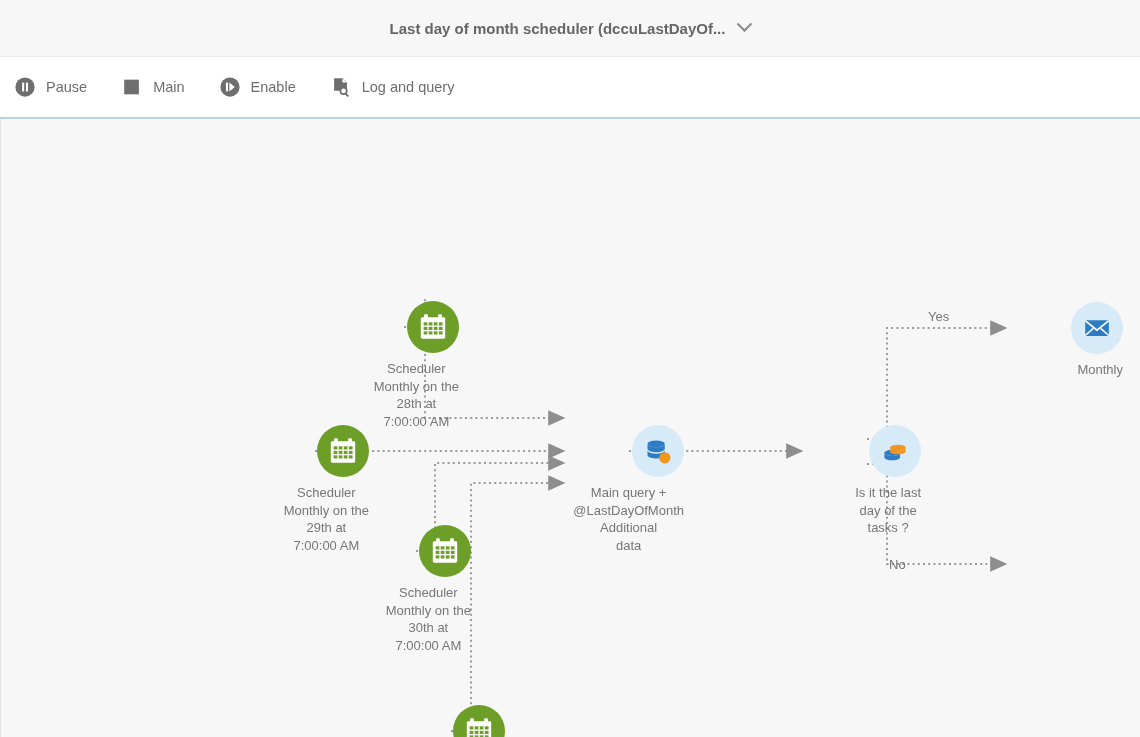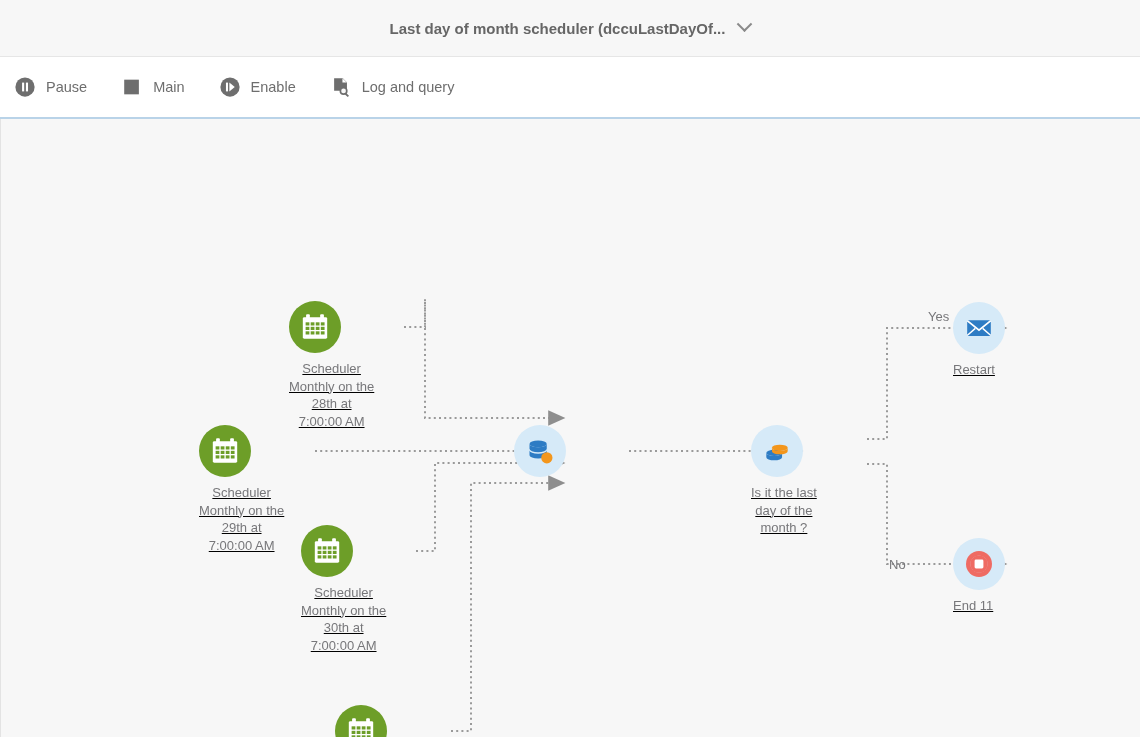--- a/index.html
+++ b/index.html
@@ -79,23 +79,22 @@
     pointer-events: none;
   }
 
   
   .node {
     position: absolute;
     width: 170px;
     margin-left: -85px;
     display: flex;
     flex-direction: column;
-    align-items: flex-start;
+    align-items: flex-end;
     cursor: pointer;
-    text-decoration: underline;
   }
   .bubble {
     width: 52px; height: 52px;
     border-radius: 50%;
     display: flex;
     align-items: center;
     justify-content: center;
     position: relative;
   }
   .bubble.green { background: #6d9e28; }
@@ -308,57 +307,49 @@
     <div class="bubble blue">
       <svg width="30" height="30" viewBox="0 0 32 32">
         <g fill="#2e7cc4">
           <ellipse cx="14" cy="8.5" rx="9.2" ry="3.6"></ellipse>
           <path d="M4.8 8.5 v5.2 a9.2 3.6 0 0 0 18.4 0 V8.5 a9.2 3.6 0 0 1 -18.4 0 z"></path>
           <path d="M4.8 15.4 v5 a9.2 3.6 0 0 0 18.4 0 v-5 a9.2 3.6 0 0 1 -18.4 0 z"></path>
         </g>
         <circle cx="23.3" cy="23.2" r="6" fill="#f3961c"></circle>
       </svg>
     </div>
+    <div class="node-label">Main query +
+@LastDayOfMonth
+Additional
+data</div>
   </div>
 
   <div class="node" style="left:835px; top:306px;">
     <div class="bubble blue">
       <svg width="30" height="30" viewBox="0 0 32 32">
         <g fill="#2e7cc4">
           <ellipse cx="13" cy="18" rx="8.4" ry="3.3"></ellipse>
           <path d="M4.6 18 v4.6 a8.4 3.3 0 0 0 16.8 0 V18 a8.4 3.3 0 0 1 -16.8 0 z"></path>
         </g>
         <g fill="#f3961c">
           <path d="M10.6 12.6 v3.6 a8.4 3.3 0 0 0 16.8 0 v-3.6 a8.4 3.3 0 0 1 -16.8 0 z"></path>
           <ellipse cx="19" cy="12.6" rx="8.4" ry="3.3"></ellipse>
         </g>
       </svg>
     </div>
     <div class="node-label">Is it the last
 day of the
-month ?</div>
+tasks ?</div>
   </div>
 
   <div class="node" style="left:1037px; top:183px;">
     <div class="bubble blue">
       <svg width="28" height="28" viewBox="0 0 32 32">
         <rect x="2.5" y="7" width="27" height="18" rx="1" fill="#2e7cc4"></rect>
         <path d="M2.5 7.6 L16 18.4 L29.5 7.6" fill="none" stroke="#ffffff" stroke-width="2.1"></path>
         <path d="M2.5 24.6 L11.8 16.4 M29.5 24.6 L20.2 16.4" stroke="#ffffff" stroke-width="1.6" fill="none"></path>
       </svg>
     </div>
-    <div class="node-label">Restart</div>
-  </div>
-
-  <div class="node" style="left:1037px; top:419px;">
-    <div class="bubble blue">
-      <svg width="32" height="32" viewBox="0 0 32 32">
-        <circle cx="16" cy="16" r="13" fill="#ef6b63"></circle>
-        <circle cx="16" cy="16" r="8.6" fill="#d6eaf8"></circle>
-        <circle cx="16" cy="16" r="8.6" fill="none" stroke="#ef6b63" stroke-width="0"></circle>
-        <circle cx="16" cy="16" r="8.8" fill="#ef6b63"></circle>
-        <rect x="11.6" y="11.6" width="8.8" height="8.8" rx="1.4" fill="#ffffff"></rect>
-      </svg>
-    </div>
-    <div class="node-label">End 11</div>
-  </div>
+    <div class="node-label">Monthly</div>
+  </div>
+
 
 </div>
 
 </body></html>

